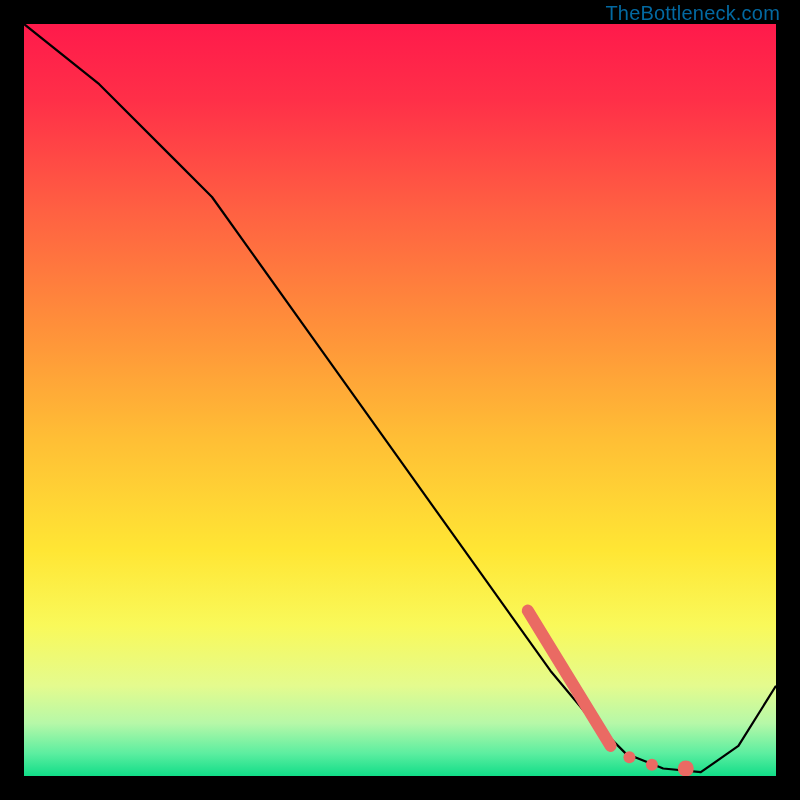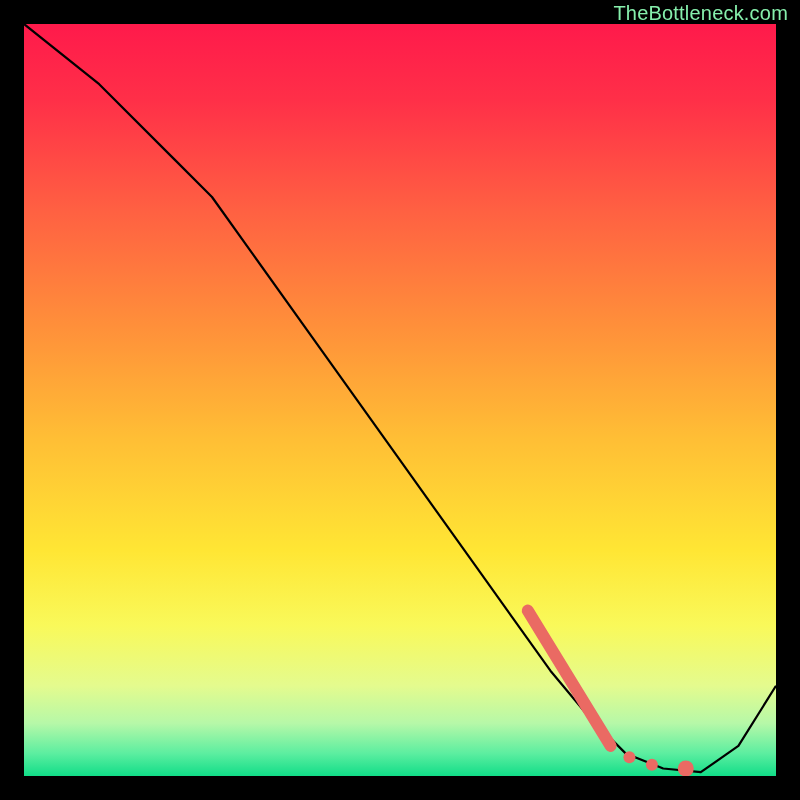--- a/index.html
+++ b/index.html
@@ -20,22 +20,22 @@
     position: absolute;
     left: 24px;
     top: 24px;
     width: 752px;
     height: 752px;
     overflow: hidden;
   }
   .watermark {
     position: absolute;
     top: 2px;
-    right: 12px;
-    color: #86efac;
+    right: 20px;
+    color: #0369a1;
     font-family: Arial, Helvetica, sans-serif;
     font-size: 20px;
     letter-spacing: 0.2px;
     z-index: 10;
   }
 </style>
 </head>
 <body>
 
 <div class="outer">

